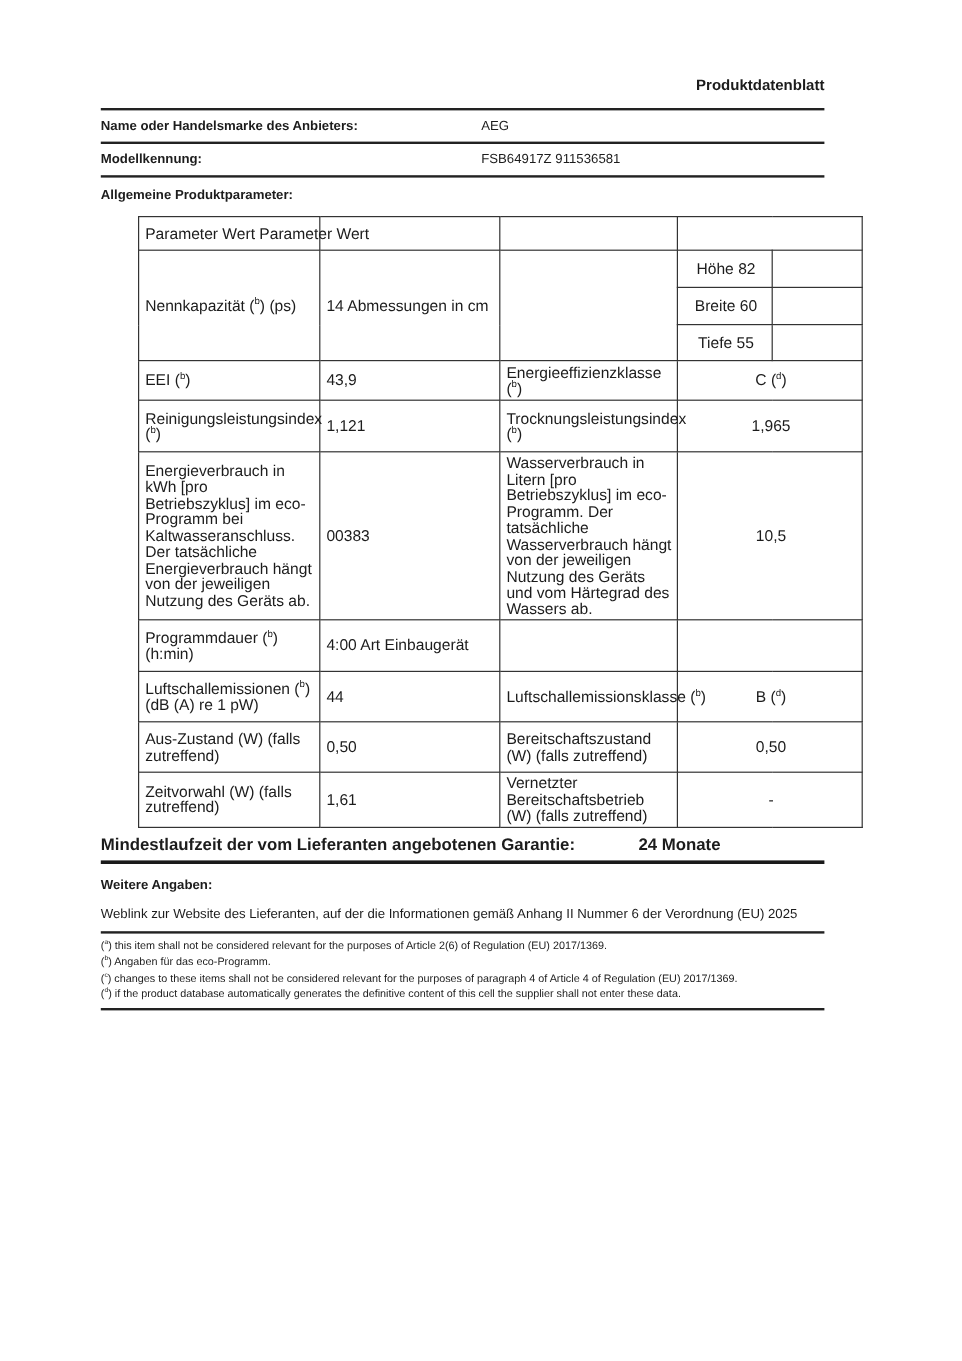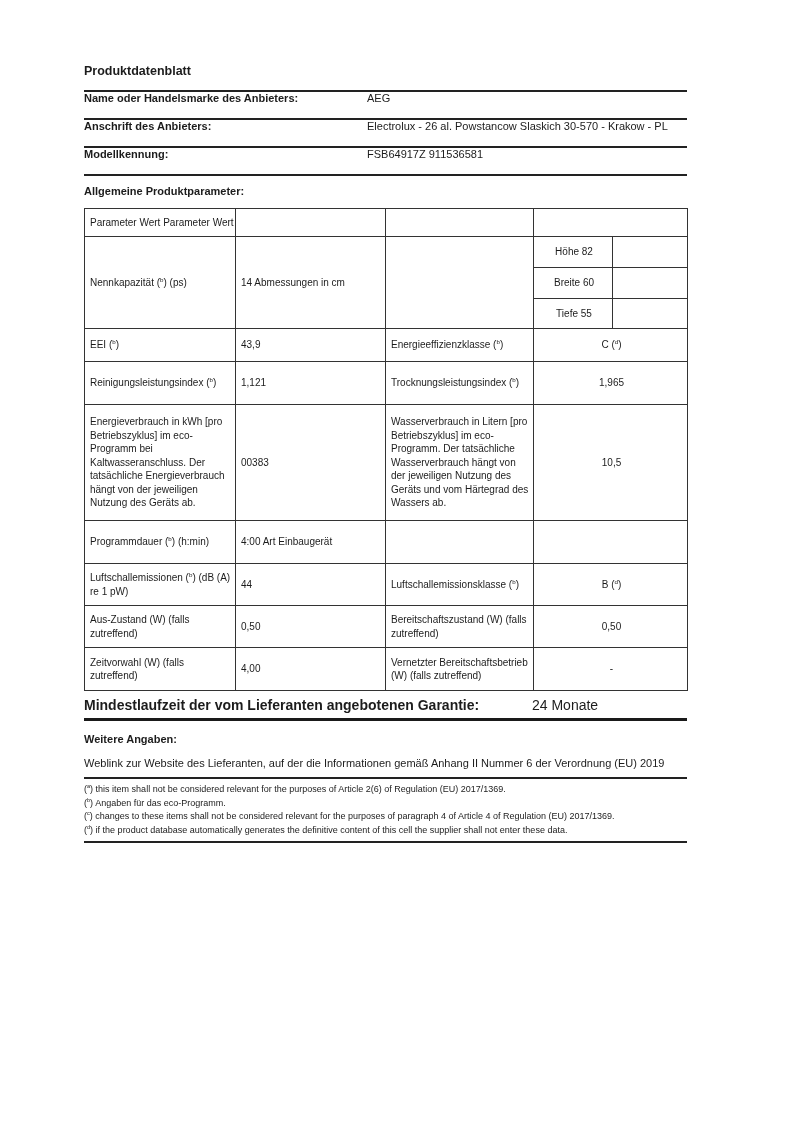--- a/index.html
+++ b/index.html
@@ -8,42 +8,42 @@
     width: 802px; height: 1134px;
     font-family: "Liberation Sans", "DejaVu Sans", sans-serif;
     color: #1c1c1c;
     position: relative;
     overflow: hidden;
   }
   .page { width: 802px; height: 1134px; background: #fff; padding-top: 62px; }
   .content { margin-left: 84px; width: 603px; }
 
   .doc-title {
-    font-size: 12.5px; font-weight: bold; text-align: left;
+    font-size: 12.5px; font-weight: bold; text-align: right;
     height: 22px; line-height: 18px;
     margin-bottom: 6px;
   }
 
   
   .supplier { border-top: 2px solid #222; }
   .supplier-row {
     height: 28px; border-bottom: 2px solid #222;
-    display: flex; 
+    display: flex; align-items: center;
     font-size: 11px; position: relative;
   }
   .supplier-row .lbl { font-weight: bold; }
-  .supplier-row .val { position: absolute; left: 283px; font-weight: normal; }
+  .supplier-row .val { position: absolute; left: 317px; font-weight: normal; }
 
   .section-heading { margin-top: 9px; font-size: 11px; font-weight: bold; height: 15px; }
 
   
   table.params {
     margin-top: 8px;
     border-collapse: collapse; table-layout: fixed;
-    width: 603px; font-size: 10px; line-height: 13.5px;
+    width: 603px; font-size: 13px; line-height: 13.5px; margin-left: 31px;
   }
   table.params td { border: 1px solid #333; vertical-align: middle; padding: 2px 3px 2px 5px; overflow: visible; }
   td.param { text-align: left; }
   td.val { text-align: left; padding-left: 2px; padding-right: 2px; }
   td.val-wide { text-align: center; padding-right: 52px; }
   td.spill { white-space: nowrap; overflow: visible; text-align: left; }
   td.spill-cap { padding-left: 34px; }
   td.spill-prog { padding-left: 30px; }
   td.nowrap { white-space: nowrap; }
   td.dim { text-align: center; }
@@ -52,21 +52,21 @@
   tr.h116 { height: 116px; }
   sup { font-size: 0.62em; vertical-align: super; line-height: 0; }
 
   
   .warranty-row {
     height: 30px; border-bottom: 3px solid #1a1a1a;
     display: flex; align-items: center;
     font-size: 14px; position: relative;
   }
   .warranty-row .lbl { font-weight: bold; }
-  .warranty-row .val { position: absolute; left: 448px; }
+  .warranty-row .val { position: absolute; left: 448px; font-weight: bold; }
 
   .additional-heading { margin-top: 12px; font-size: 11px; font-weight: bold; height: 15px; }
   .weblink { margin-top: 8px; font-size: 11px; line-height: 15px; }
 
   .footnotes {
     margin-top: 6px;
     border-top: 2px solid #222;
     border-bottom: 2px solid #222;
     padding: 4px 0 4px 0;
     font-size: 9px; line-height: 13.5px;
@@ -77,24 +77,20 @@
 
 <div class="page">
   <div class="content">
 
     <div class="doc-title">Produktdatenblatt</div>
 
     <div class="supplier">
       <div class="supplier-row">
         <span class="lbl">Name oder Handelsmarke des Anbieters:</span>
         <span class="val">AEG</span>
-      </div>
-      <div class="supplier-row">
-        <span class="lbl">Anschrift des Anbieters:</span>
-        <span class="val">Electrolux - 26 al. Powstancow Slaskich 30-570 - Krakow - PL</span>
       </div>
       <div class="supplier-row">
         <span class="lbl">Modellkennung:</span>
         <span class="val">FSB64917Z 911536581</span>
       </div>
     </div>
 
     <div class="section-heading">Allgemeine Produktparameter:</div>
 
     <table class="params">
@@ -158,36 +154,36 @@
           <td class="val-wide" colspan="2">B (<sup>d</sup>)</td>
         </tr>
         <tr class="h42">
           <td class="param">Aus-Zustand (W) (falls zutreffend)</td>
           <td class="val">0,50</td>
           <td class="param">Bereitschaftszustand (W) (falls zutreffend)</td>
           <td class="val-wide" colspan="2">0,50</td>
         </tr>
         <tr class="h43">
           <td class="param">Zeitvorwahl (W) (falls zutreffend)</td>
-          <td class="val">4,00</td>
+          <td class="val">1,61</td>
           <td class="param">Vernetzter Bereitschaftsbetrieb (W) (falls zutreffend)</td>
           <td class="val-wide" colspan="2">-</td>
         </tr>
       </tbody>
     </table>
 
     <div class="warranty-row">
       <span class="lbl">Mindestlaufzeit der vom Lieferanten angebotenen Garantie:</span>
       <span class="val">24 Monate</span>
     </div>
 
     <div class="additional-heading">Weitere Angaben:</div>
 
     <div class="weblink">
-      <div>Weblink zur Website des Lieferanten, auf der die Informationen gemäß Anhang II Nummer 6 der Verordnung (EU) 2019</div>
+      <div>Weblink zur Website des Lieferanten, auf der die Informationen gemäß Anhang II Nummer 6 der Verordnung (EU) 2025</div>
     </div>
 
     <div class="footnotes">
       <div>(<sup>a</sup>) <span>this item shall not be considered relevant for the purposes of Article 2(6) of Regulation (EU) 2017/1369.</span></div>
       <div>(<sup>b</sup>) <span>Angaben für das eco-Programm.</span></div>
       <div>(<sup>c</sup>) <span>changes to these items shall not be considered relevant for the purposes of paragraph 4 of Article 4 of Regulation (EU) 2017/1369.</span></div>
       <div>(<sup>d</sup>) <span>if the product database automatically generates the definitive content of this cell the supplier shall not enter these data.</span></div>
     </div>
 
   </div>

